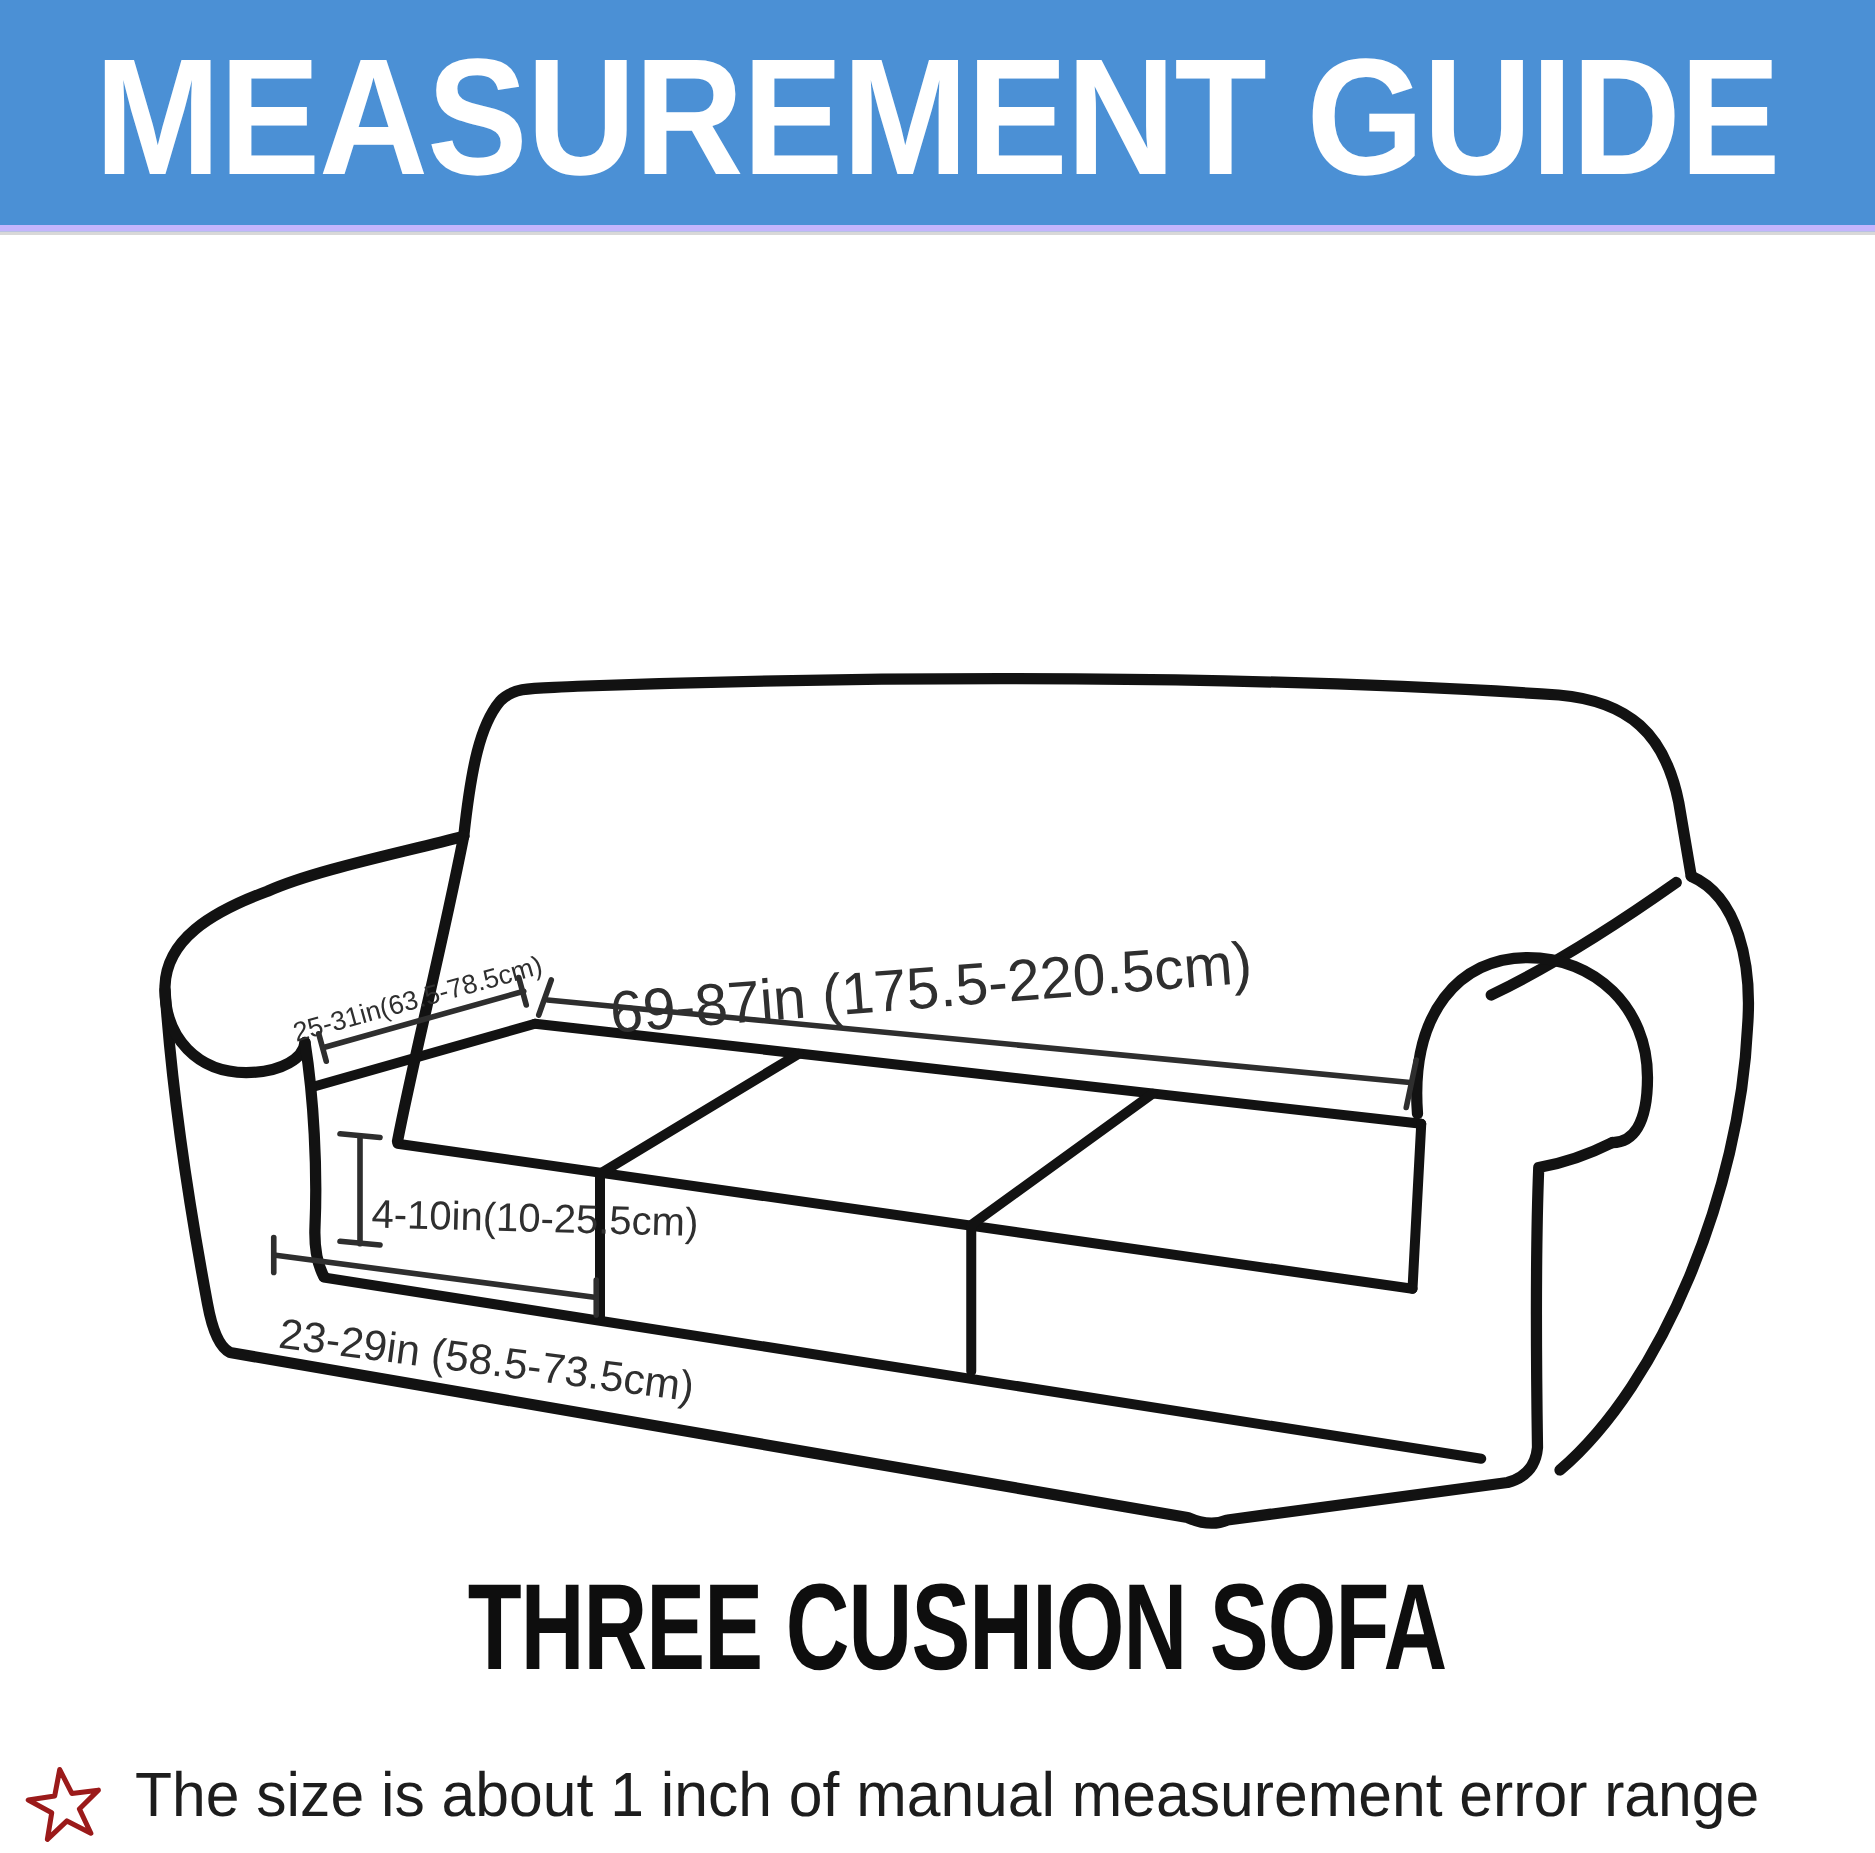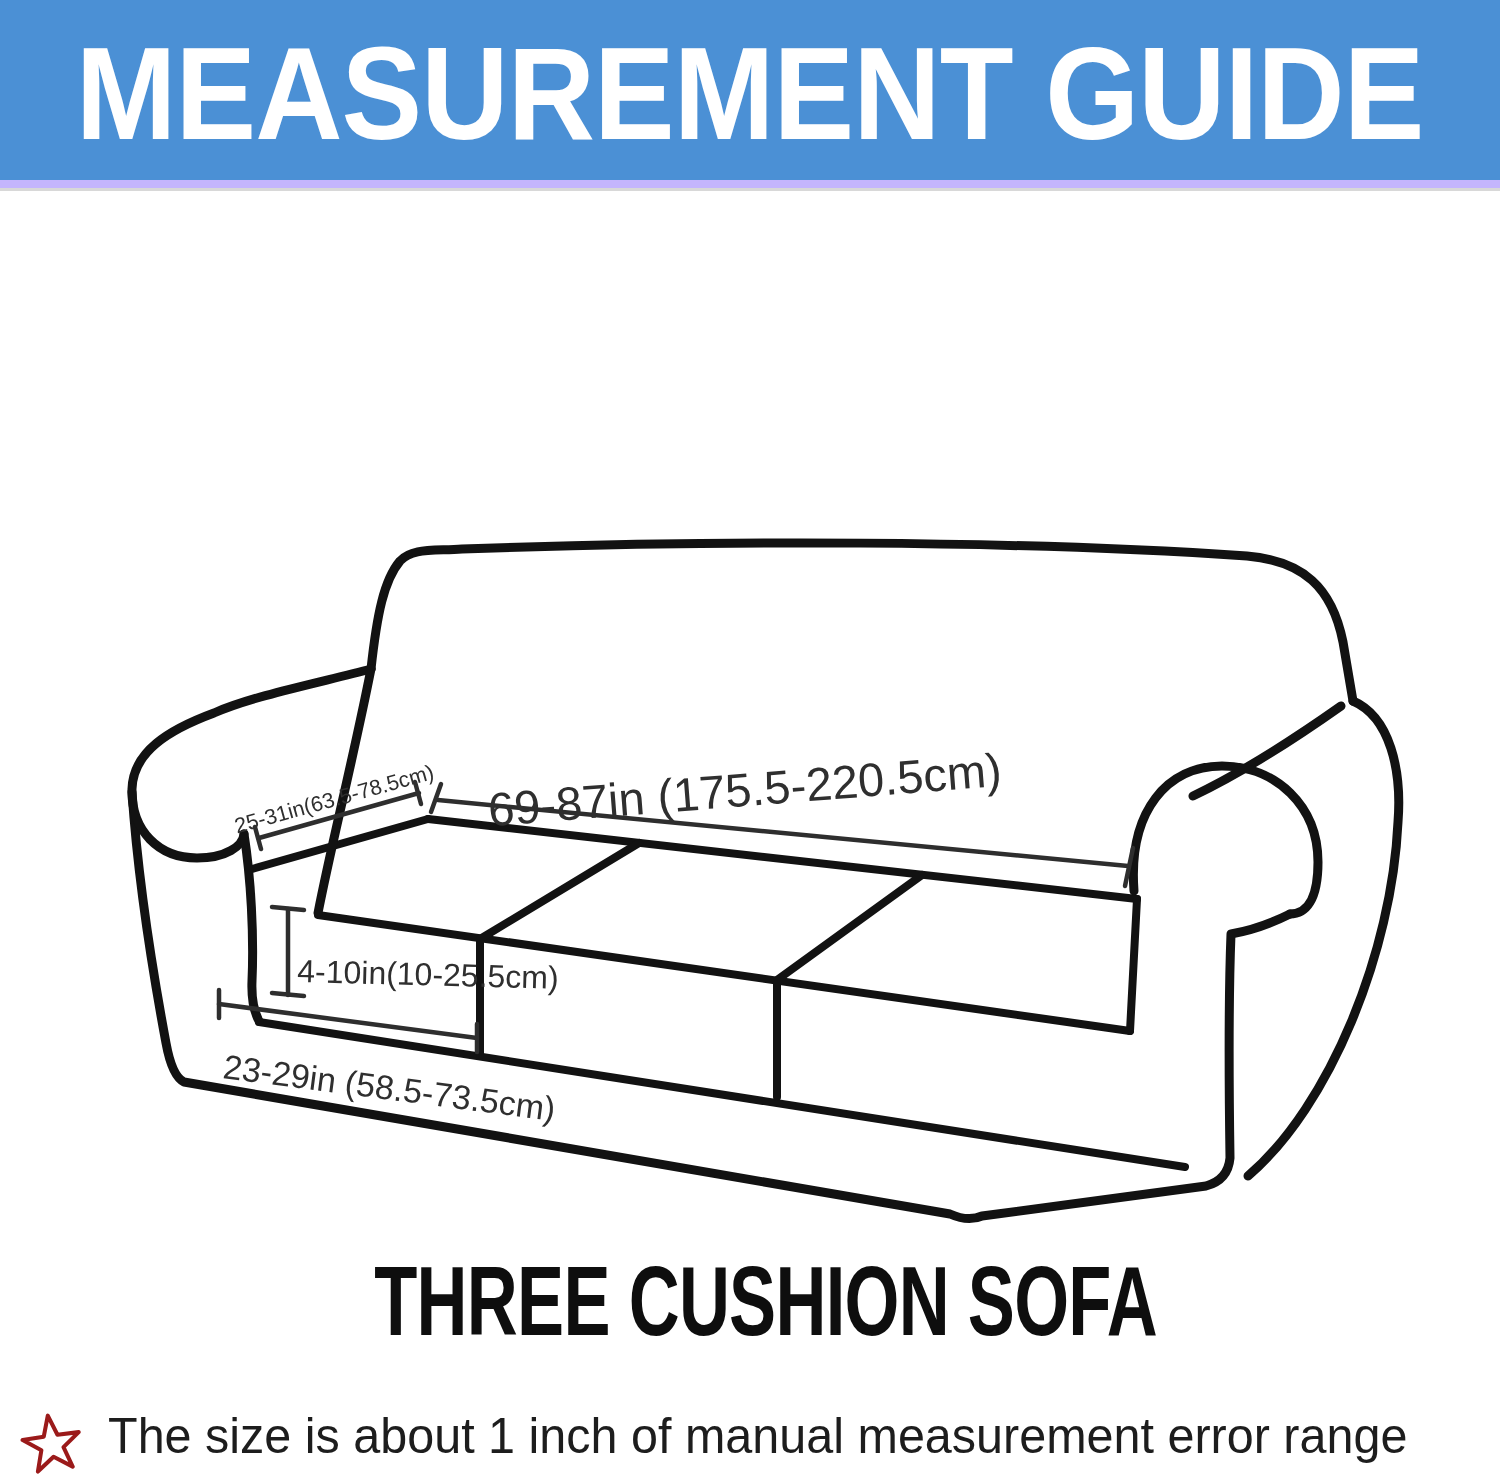--- a/index.html
+++ b/index.html
@@ -6,21 +6,21 @@
   body{
     width:1500px;height:1482px;
     background:#ffffff;
     font-family:"Liberation Sans", sans-serif;
     position:relative;
     overflow:hidden;
   }
   .header{
     position:absolute;left:0;top:0;width:1500px;height:180px;
     background:#4b90d5;
-    border-bottom:8px solid #c4b5fd;
+    border-bottom:5px solid #c4b5fd;
     box-shadow:0 3px 0 #d8d8d8;
     display:flex;align-items:center;justify-content:center;
   }
   .header-title{
     color:#ffffff;
     font-size:130px;
     font-weight:bold;
     white-space:nowrap;
     letter-spacing:-1px;
     transform:scaleX(0.93) scaleY(1.02);

